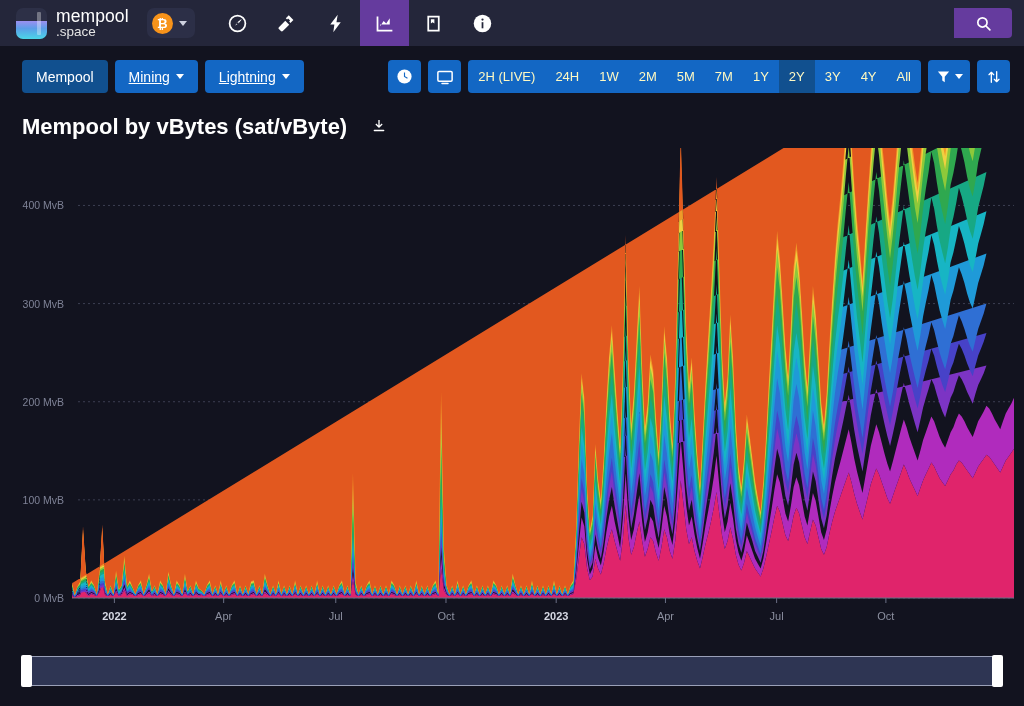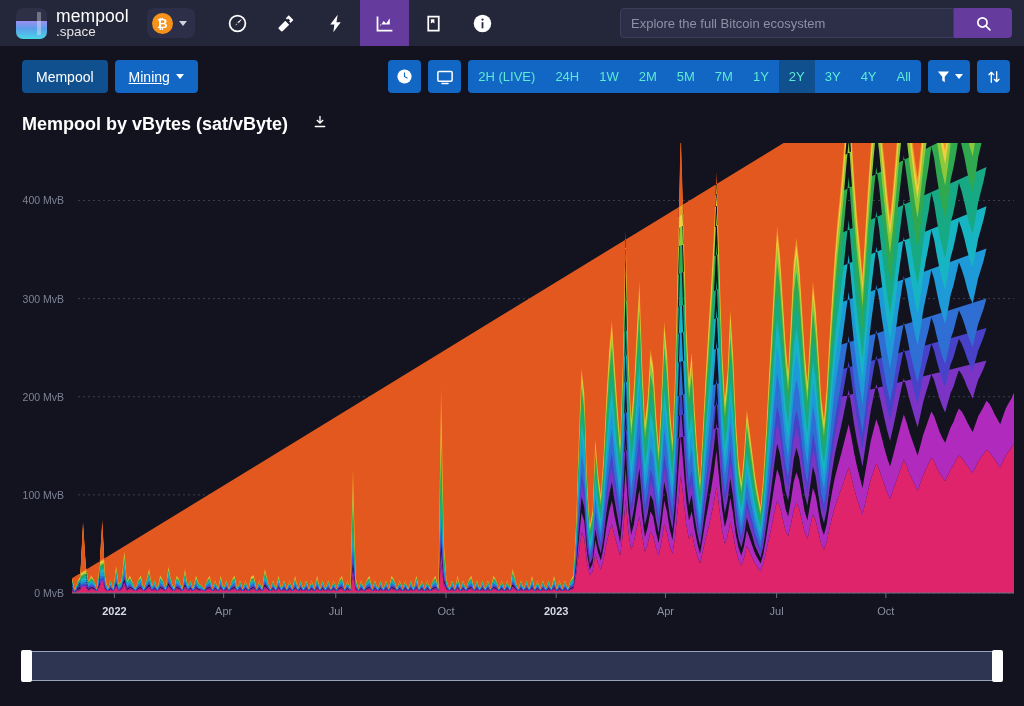--- a/index.html
+++ b/index.html
@@ -81,30 +81,30 @@
               border-right: 4px solid transparent; border-top: 5px solid #fff; }
 
   .right-group { margin-left: auto; display: flex; align-items: center; gap: 7px; }
   .icon-btn {
     width: 33px; height: 33px; background: #1367c4; border: none; border-radius: 4px;
     display: flex; align-items: center; justify-content: center; cursor: pointer;
   }
   .icon-btn.wide { width: 42px; gap: 4px; }
   .range-group { display: flex; border-radius: 4px; overflow: hidden; }
   .range-item {
-    height: 33px; padding: 0 10px; background: #1367c4; color: #5eead4;
+    height: 33px; padding: 0 10px; background: #1367c4; color: #fef9c3;
     font-size: 13px; display: flex; align-items: center; cursor: pointer;
     border: none; font-family: "Liberation Sans", sans-serif;
   }
   .range-item.sel { background: #11508f; text-align: center; }
 
   
   .chart-title {
     display: flex; align-items: center; gap: 24px;
-    padding: 21px 0 0 22px; color: #fff; font-size: 18px; font-weight: bold;
+    padding: 21px 0 0 22px; color: #fff; font-size: 22px; font-weight: bold;
   }
 
   
   .chart-box { position: relative; width: 1024px; height: 500px; margin-top: 8px; }
   .chart-svg { display: block; }
   .ytick { fill: #7e8296; font-size: 10.5px; text-anchor: end; }
   .xtick { fill: #8b8f9f; font-size: 11px; text-anchor: middle; }
   .xtick.major { fill: #d6d8e3; font-weight: bold; }
   .gridline { stroke: #4a4e63; stroke-width: 1; stroke-dasharray: 2 3; opacity: .75; }
 
@@ -174,36 +174,39 @@
     <div class="nav-ico">
       <svg width="21" height="21" viewBox="0 0 24 24" fill="#fff">
           <circle cx="12" cy="12" r="10"></circle>
           <rect x="11" y="10.5" width="2" height="7" fill="#24263a"></rect>
           <circle cx="12" cy="7.5" r="1.3" fill="#24263a"></circle>
         </svg>
     </div>
   </div>
 
   <div class="search-area">
-    <input class="search-input" value="" placeholder="Explore the full Bitcoin ecosystem" style="">
     <button class="search-btn">
       <svg width="17" height="17" viewBox="0 0 24 24" fill="none" stroke="#fff" stroke-width="2.4">
         <circle cx="10.5" cy="10.5" r="6.5"></circle>
           <line x1="15.5" y1="15.5" x2="21" y2="21" stroke-linecap="round"></line>
       </svg>
     </button>
   </div>
 </div>
 
 <div class="controls">
   <button class="btn sel">
     <span>Mempool</span>
   </button>
   <button class="btn">
     <span>Mining</span>
+    <span class="caret-sm"></span>
+  </button>
+  <button class="btn">
+    <span>Lightning</span>
     <span class="caret-sm"></span>
   </button>
 
   <div class="right-group">
     <button class="icon-btn">
       <svg width="17" height="17" viewBox="0 0 24 24" fill="#fff">
           <circle cx="12" cy="12" r="10"></circle>
           <path d="M12.8 6.5h-1.6v6l4.6 2.8.8-1.4-3.8-2.2V6.5z" fill="#1367c4"></path>
         </svg>
     </button>

